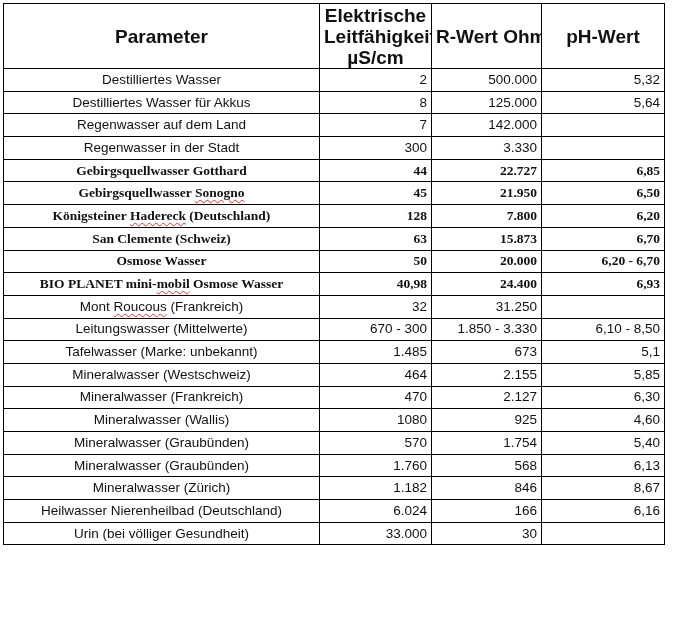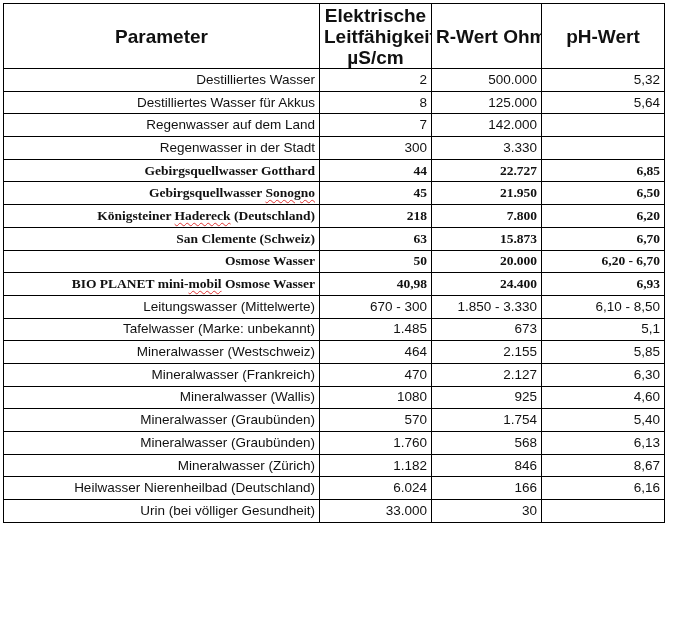--- a/index.html
+++ b/index.html
@@ -26,21 +26,21 @@
       text-align: center;
       height: 64px;
       line-height: 21px;
       font-size: 19px;
     }
     col.c1 { width: 316px; }
     col.c2 { width: 112px; }
     col.c3 { width: 110px; }
     col.c4 { width: 123px; }
     td.num { text-align: right; padding-right: 3px; }
-    td.name { text-align: right; }
+    td.name { text-align: center; }
     tr.bold td { font-weight: bold; font-family: Liberation Serif, serif; }
     .squiggle {
       text-decoration: underline wavy #d33;
       text-decoration-thickness: 1px;
       text-underline-offset: 2px;
     }
   </style>
 </head>
 <body>
 
@@ -95,41 +95,47 @@
         <td class="num">6,85</td>
       </tr>
       <tr class="bold">
         <td class="name"><span>Gebirgsquellwasser </span><span class="squiggle">Sonogno</span><span></span></td>
         <td class="num">45</td>
         <td class="num">21.950</td>
         <td class="num">6,50</td>
       </tr>
       <tr class="bold">
         <td class="name"><span>Königsteiner </span><span class="squiggle">Hadereck</span><span> (Deutschland)</span></td>
-        <td class="num">218</td>
+        <td class="num">128</td>
         <td class="num">7.800</td>
         <td class="num">6,20</td>
       </tr>
       <tr class="bold">
         <td class="name">San Clemente (Schweiz)</td>
         <td class="num">63</td>
         <td class="num">15.873</td>
         <td class="num">6,70</td>
       </tr>
       <tr class="bold">
         <td class="name">Osmose Wasser</td>
         <td class="num">50</td>
         <td class="num">20.000</td>
         <td class="num">6,20 - 6,70</td>
       </tr>
       <tr class="bold">
         <td class="name"><span>BIO PLANET mini-</span><span class="squiggle">mobil</span><span> Osmose Wasser</span></td>
         <td class="num">40,98</td>
         <td class="num">24.400</td>
         <td class="num">6,93</td>
+      </tr>
+      <tr>
+        <td class="name"><span>Mont </span><span class="squiggle">Roucous</span><span> (Frankreich)</span></td>
+        <td class="num">32</td>
+        <td class="num">31.250</td>
+        <td class="num"></td>
       </tr>
       <tr>
         <td class="name">Leitungswasser (Mittelwerte)</td>
         <td class="num">670 - 300</td>
         <td class="num">1.850 - 3.330</td>
         <td class="num">6,10 - 8,50</td>
       </tr>
       <tr>
         <td class="name">Tafelwasser (Marke: unbekannt)</td>
         <td class="num">1.485</td>

